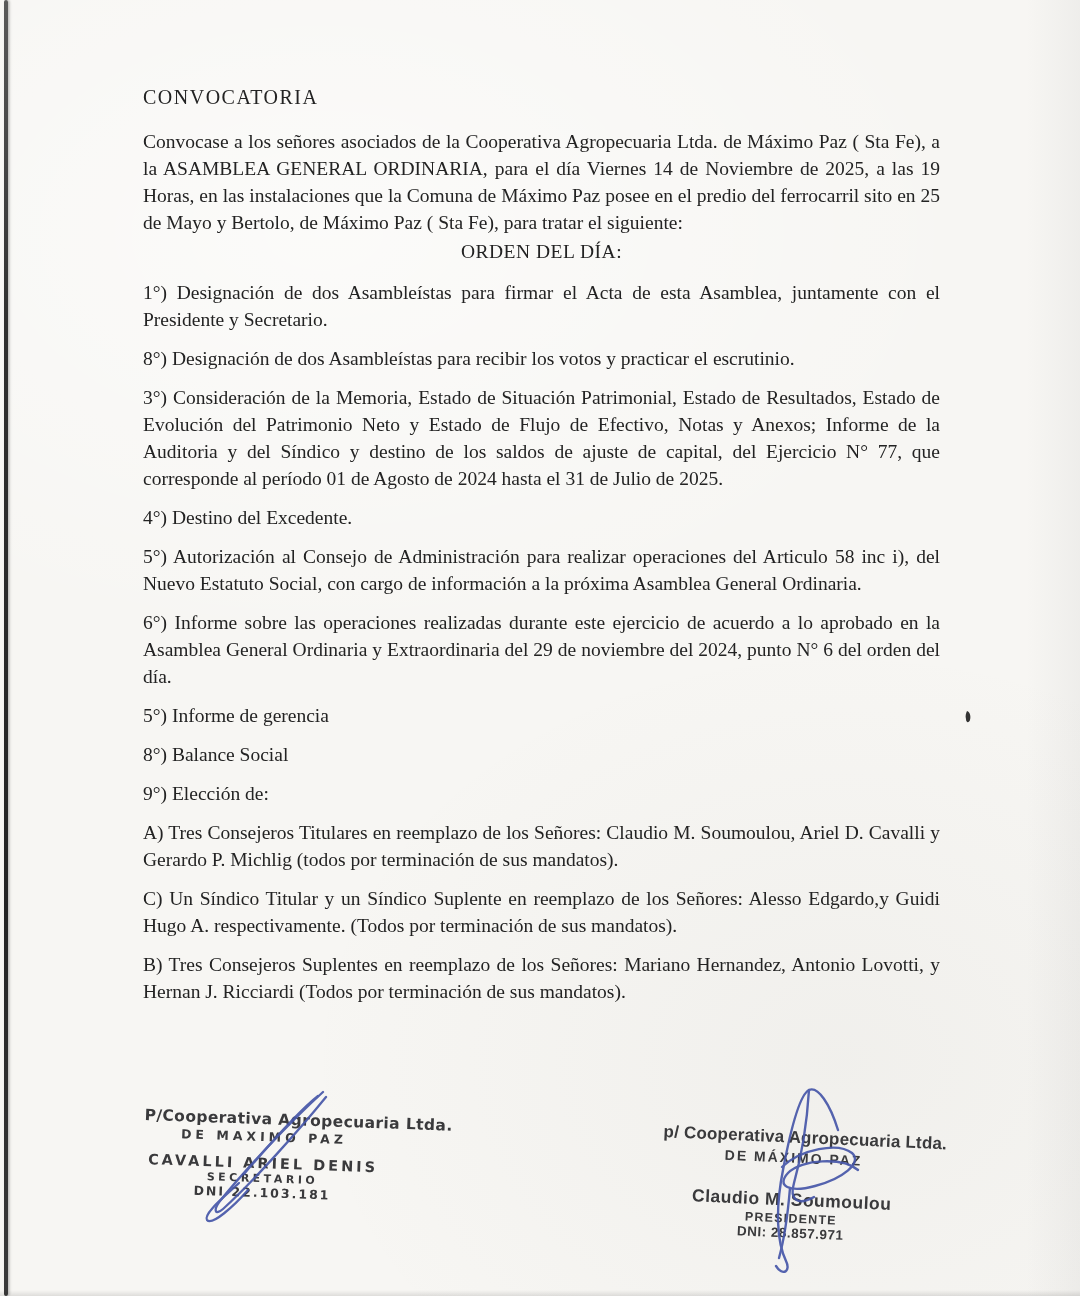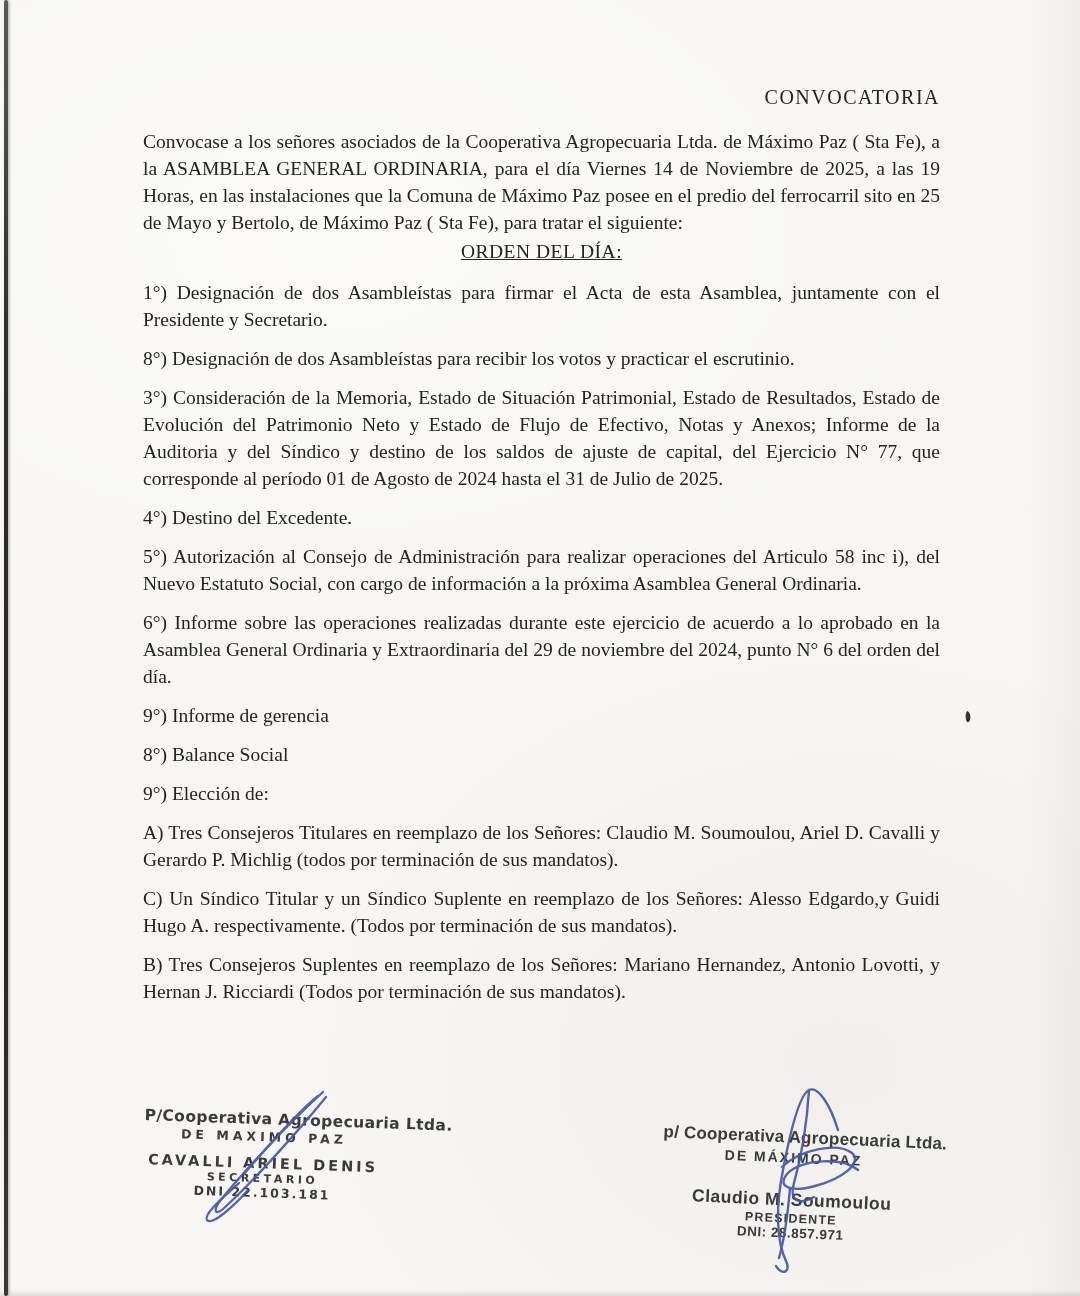--- a/index.html
+++ b/index.html
@@ -26,25 +26,25 @@
     position:absolute; left:0; right:0; bottom:0; height:6px;
     background:linear-gradient(to bottom, rgba(0,0,0,0), rgba(0,0,0,0.10));
   }
   .content {
     position:absolute; left:143px; top:84px; width:797px;
     font-size:19.5px; line-height:27px;
     text-rendering:optimizeLegibility;
   }
   .title {
     margin:0 0 17px 0; font-size:20px; font-weight:400;
-    text-align:right; letter-spacing:1.5px;
+    text-align:left; letter-spacing:1.5px;
   }
   .heading {
     margin:0 0 14px 0; font-size:19.5px; font-weight:400;
-    text-align:center; letter-spacing:0.5px;text-decoration:underline;
+    text-align:center; letter-spacing:0.5px;
   }
   .para { margin:0 0 12px 0; text-align:justify; }
   .intro { margin-bottom:2px;font-family:Liberation Serif, serif; }
   .dateline { margin:53px 0 0 0; text-align:center; text-indent:28px; }
 
   .stamp {
     position:absolute; color:#3a3a3c; text-align:center;
     white-space:nowrap;
   }
   .stamp div { white-space:nowrap; }
@@ -81,21 +81,21 @@
   <div class="content">
     <h1 class="title">CONVOCATORIA</h1>
     <p class="para intro">Convocase a los señores asociados de la Cooperativa Agropecuaria Ltda. de Máximo Paz  ( Sta Fe), a la ASAMBLEA GENERAL ORDINARIA, para el día Viernes 14 de Noviembre de 2025, a las 19 Horas, en las instalaciones que la Comuna de Máximo Paz posee en el predio del ferrocarril sito en 25 de Mayo y Bertolo, de Máximo Paz ( Sta Fe), para tratar el siguiente:</p>
     <h2 class="heading">ORDEN DEL DÍA:</h2>
     <p class="para">1°) Designación de dos Asambleístas para firmar el Acta de esta Asamblea, juntamente con el Presidente y Secretario.</p>
     <p class="para">8°) Designación de dos Asambleístas para recibir los votos y practicar el escrutinio.</p>
     <p class="para">3°) Consideración de la Memoria, Estado de Situación Patrimonial, Estado de Resultados, Estado de Evolución del Patrimonio Neto y Estado de Flujo de Efectivo, Notas y Anexos; Informe de la Auditoria y del Síndico y destino de los saldos de ajuste de capital, del Ejercicio N° 77, que corresponde al período 01 de Agosto de 2024 hasta el 31 de Julio de 2025.</p>
     <p class="para">4°) Destino del Excedente.</p>
     <p class="para">5°) Autorización al Consejo de Administración para realizar operaciones del Articulo 58 inc i), del Nuevo Estatuto Social, con cargo de información a la próxima Asamblea General Ordinaria.</p>
     <p class="para">6°) Informe sobre las operaciones realizadas durante este ejercicio de acuerdo a lo aprobado en la Asamblea General Ordinaria y Extraordinaria del 29 de noviembre del 2024, punto N° 6 del orden del día.</p>
-    <p class="para">9°) Informe de gerencia</p>
+    <p class="para">5°) Informe de gerencia</p>
     <p class="para">8°) Balance Social</p>
     <p class="para">9°) Elección de:</p>
     <p class="para">A)  Tres Consejeros Titulares en reemplazo de los Señores:  Claudio M. Soumoulou, Ariel D. Cavalli  y Gerardo P. Michlig  (todos por terminación de sus mandatos).</p>
     <p class="para">C)  Un Síndico Titular y un Síndico Suplente en reemplazo de los Señores: Alesso Edgardo,y Guidi Hugo A. respectivamente. (Todos por terminación de sus mandatos).</p>
     <p class="para">B)  Tres Consejeros Suplentes en reemplazo de los Señores: Mariano Hernandez,  Antonio Lovotti,  y Hernan J. Ricciardi (Todos por terminación de sus mandatos).</p>
   </div>
 
   <div class="stamp stamp-left">
     <div class="sl-org1">P/Cooperativa Agropecuaria Ltda.</div>
     <div class="sl-org2">DE MAXIMO PAZ</div>

